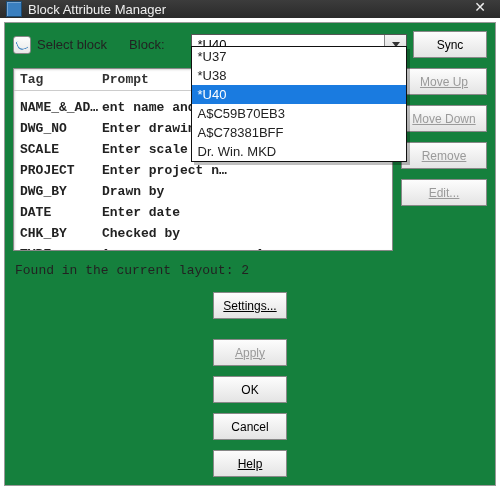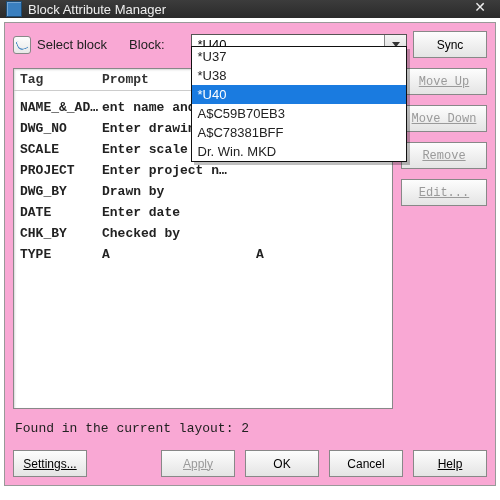--- a/index.html
+++ b/index.html
@@ -32,21 +32,21 @@
   .titlebar .close {
     font-size: 14px;
     width: 28px; height: 20px;
     text-align: center;
     cursor: pointer;
   }
   .window-body {
     border: 1px solid #999;
     margin: 4px;
     height: 464px;
-    background: #f9a8d4;
+    background: #15803d;
     padding: 8px;
     display: flex;
     flex-direction: column;
   }
   .top-row {
     display: flex;
     align-items: center;
     gap: 6px;
     margin-bottom: 10px;
     position: relative;
@@ -154,34 +154,35 @@
   .col-tag{ width:78px; overflow:hidden; text-overflow:ellipsis; }
   .col-prompt{ width:150px; overflow:hidden; text-overflow:ellipsis; }
   .col-default{ flex:1; overflow:hidden; text-overflow:ellipsis; }
   .spacer-row{ height:6px; }
   .side-buttons{
     display:flex;
     flex-direction:column;
     gap:10px;
     width:86px;
   }
-  .side-buttons .btn{ text-decoration:underline; min-width:86px;font-family:Liberation Mono, monospace; }
+  .side-buttons .btn{ text-decoration:underline; min-width:86px; }
   .status-row{
     display:flex;
     gap:28px;
     font-size:13px;
     margin-top:8px;
     font-family:"Courier New", monospace;
     padding: 4px 2px;
   }
   .bottom-bar{
     display:flex;
     gap:10px;
     margin-top:10px;
     align-items:center;
+    flex-direction:column;
   }
   .bottom-bar .spacer{ flex:1; }
   .btn.u{ text-decoration:underline; }
 </style>
 </head>
 <body>
 
 <div class="titlebar">
   <div class="logo"></div>
   <div class="title">Block Attribute Manager</div>

